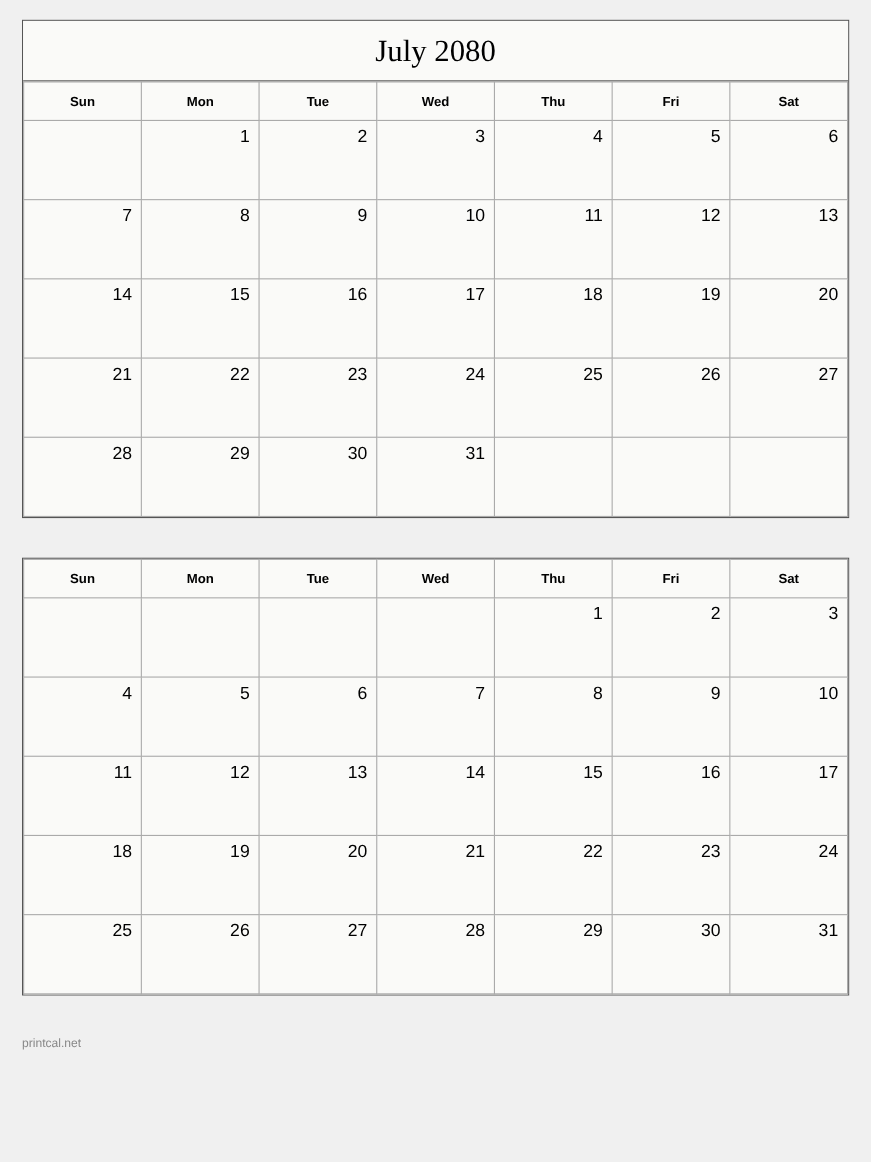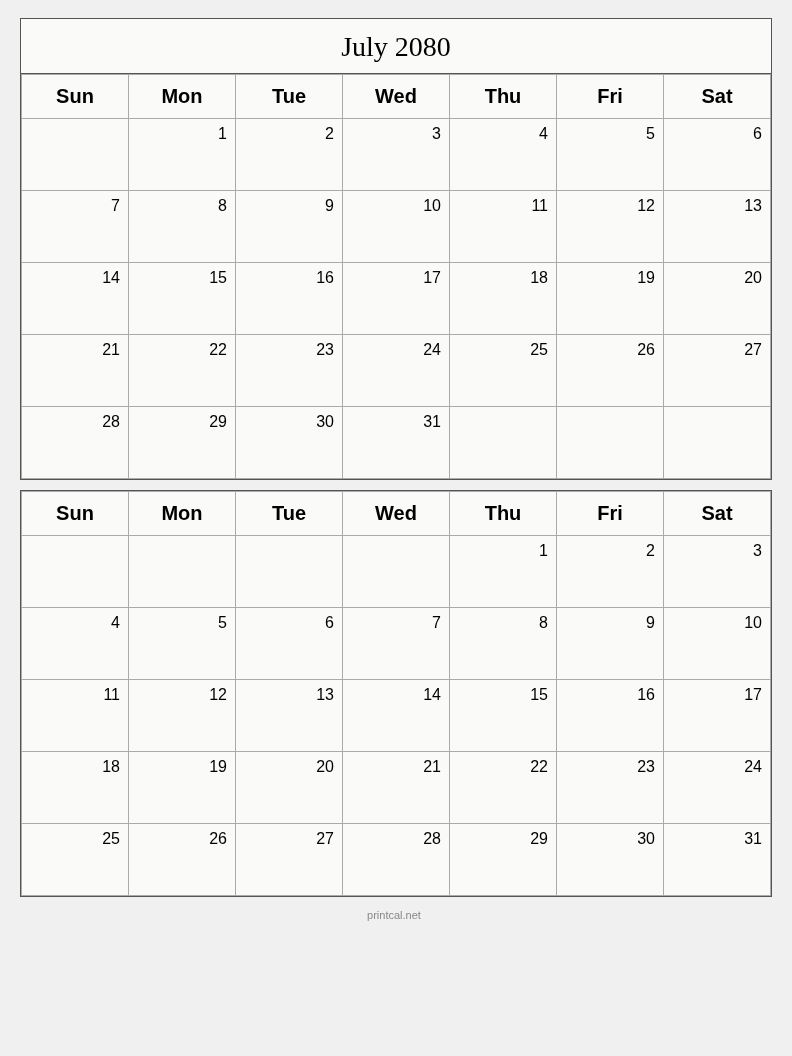--- a/index.html
+++ b/index.html
@@ -16,21 +16,21 @@
       width: 792px;
       font-family: Arial, sans-serif;
     }
     .page {
       width: 792px;
       min-height: 1056px;
       background: #f0f0f0;
       padding: 18px 20px;
       display: flex;
       flex-direction: column;
-      gap: 10px;
+      gap: 36px;
     }
     .calendar {
       background: #fafaf8;
       border: 1.5px solid #555;
       width: 100%;
     }
     .calendar-title {
       text-align: center;
       font-size: 28px;
       font-weight: normal;
@@ -40,39 +40,39 @@
       font-family: Georgia, serif;
     }
     .calendar table {
       width: 100%;
       border-collapse: collapse;
     }
     .calendar thead th {
       border: 1px solid #aaa;
       padding: 10px 4px;
       text-align: center;
-      font-size: 20px;
+      font-size: 12px;
       font-weight: bold;
       background: #fafaf8;
     }
     .calendar tbody td {
       border: 1px solid #aaa;
       width: calc(100% / 7);
       height: 72px;
       vertical-align: top;
       text-align: right;
       padding: 6px 8px 4px 4px;
       font-size: 16px;
       background: #fafaf8;
     }
     .calendar tbody td.empty {
       background: #fafaf8;
     }
     .watermark {
-      text-align: center;
+      text-align: left;
       font-size: 11px;
       color: #888;
       padding-right: 4px;
       padding-top: 2px;
     }
   </style>
 </head>
 <body>
 
 <div class="page">

